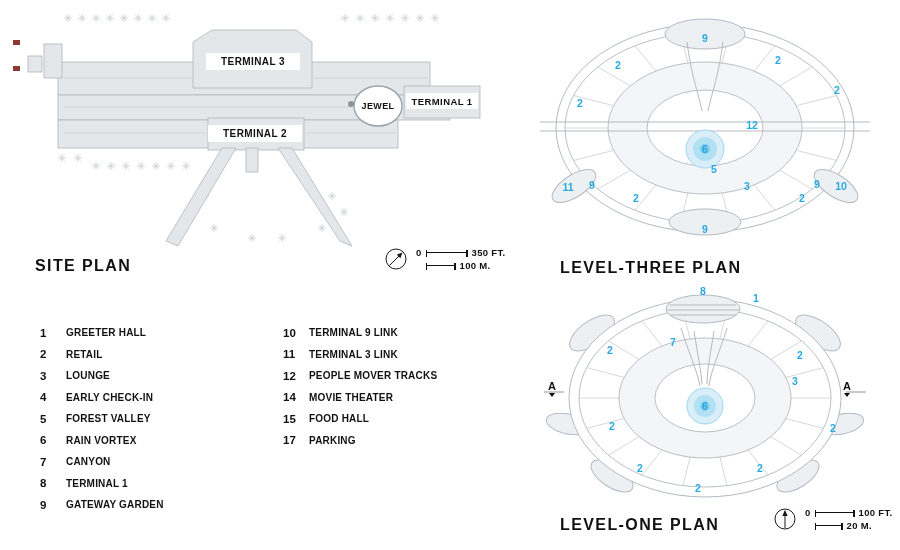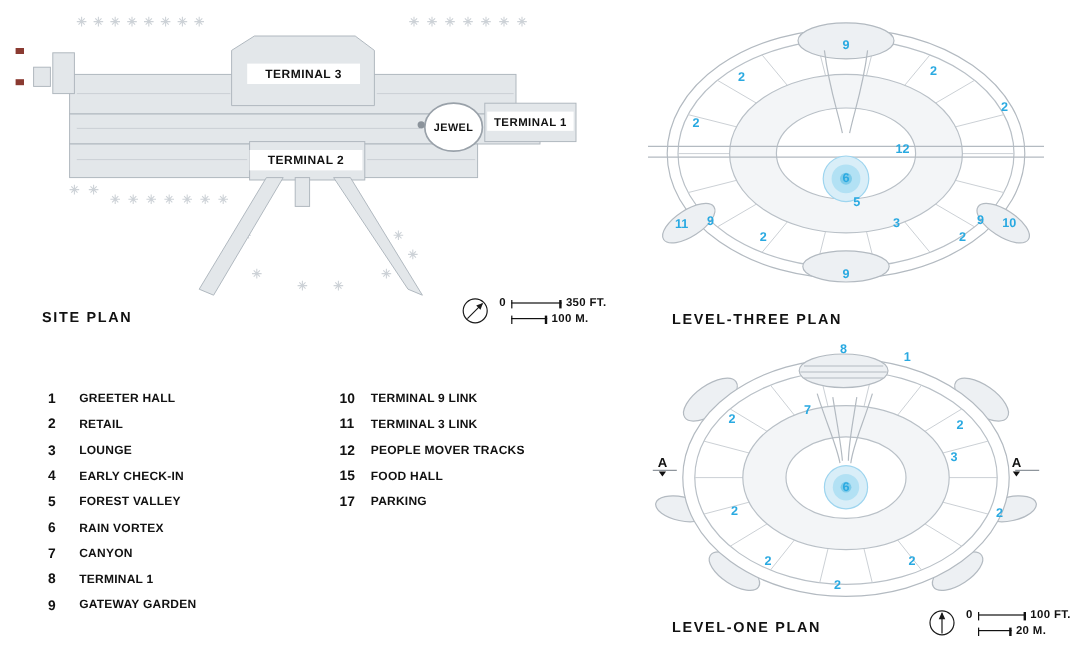--- a/index.html
+++ b/index.html
@@ -7,21 +7,21 @@
     font-family:"Liberation Sans",sans-serif}
   .canvas{position:relative;width:900px;height:550px;background:#fff}
   .plan{position:absolute}
   .plan svg{position:absolute;left:0;top:0}
   .markers{position:absolute;left:0;top:0;right:0;bottom:0}
   .marker{position:absolute;transform:translate(-50%,-50%);font-size:10.5px;font-weight:700;
     color:#29a9e1;line-height:1;white-space:nowrap}
   .marker.letter{color:#101010;font-size:11px;display:flex;flex-direction:column;align-items:center}
   .marker.letter::after{content:"";width:0;height:0;border-left:3.5px solid transparent;
     border-right:3.5px solid transparent;border-top:4.5px solid #101010;margin-top:1px}
-  .plan-title{position:absolute;font-size:12px;font-weight:700;letter-spacing:1.4px;color:#111;white-space:nowrap}
+  .plan-title{position:absolute;font-size:16px;font-weight:700;letter-spacing:1.4px;color:#111;white-space:nowrap}
   .legend{position:absolute}
   .legend-col{position:absolute;top:0}
   .legend-row{display:flex;height:21.5px;align-items:center;white-space:nowrap}
   .legend-num{width:26px;font-size:11.5px;font-weight:700;color:#111}
   .legend-label{font-size:10px;font-weight:600;color:#111;letter-spacing:.2px}
   .scale-group{position:absolute;display:flex;gap:7px;align-items:flex-start}
   .scalebar{color:#111;font-size:9.5px;font-weight:700;letter-spacing:.3px}
   .srow{display:flex;align-items:center;gap:4px;height:13px}
   .sline{position:relative;display:inline-block;height:0;border-top:1.3px solid #111}
   .sline::before,.sline::after{content:"";position:absolute;top:-3.5px;width:1.3px;height:7px;background:#111}
@@ -181,20 +181,24 @@
         </div>
         <div class="legend-row">
           <span class="legend-num">11</span>
           <span class="legend-label">TERMINAL 3 LINK</span>
         </div>
         <div class="legend-row">
           <span class="legend-num">12</span>
           <span class="legend-label">PEOPLE MOVER TRACKS</span>
         </div>
         <div class="legend-row">
+          <span class="legend-num">14</span>
+          <span class="legend-label">MOVIE THEATER</span>
+        </div>
+        <div class="legend-row">
           <span class="legend-num">15</span>
           <span class="legend-label">FOOD HALL</span>
         </div>
         <div class="legend-row">
           <span class="legend-num">17</span>
           <span class="legend-label">PARKING</span>
         </div>
       </div>
   </div>
 

